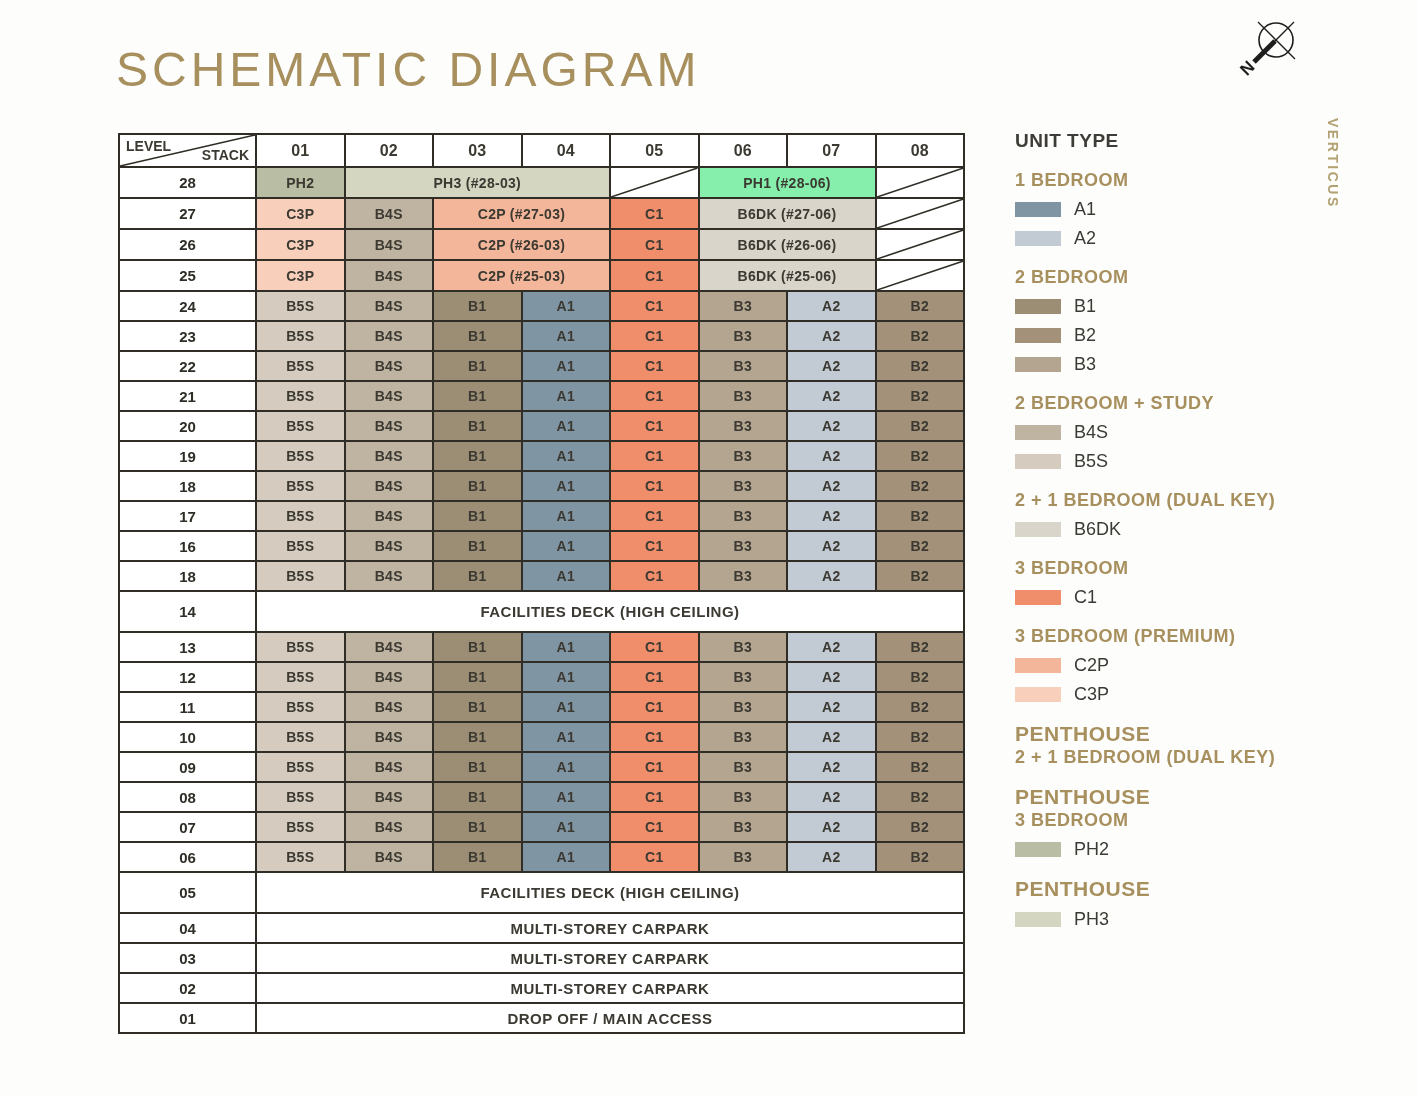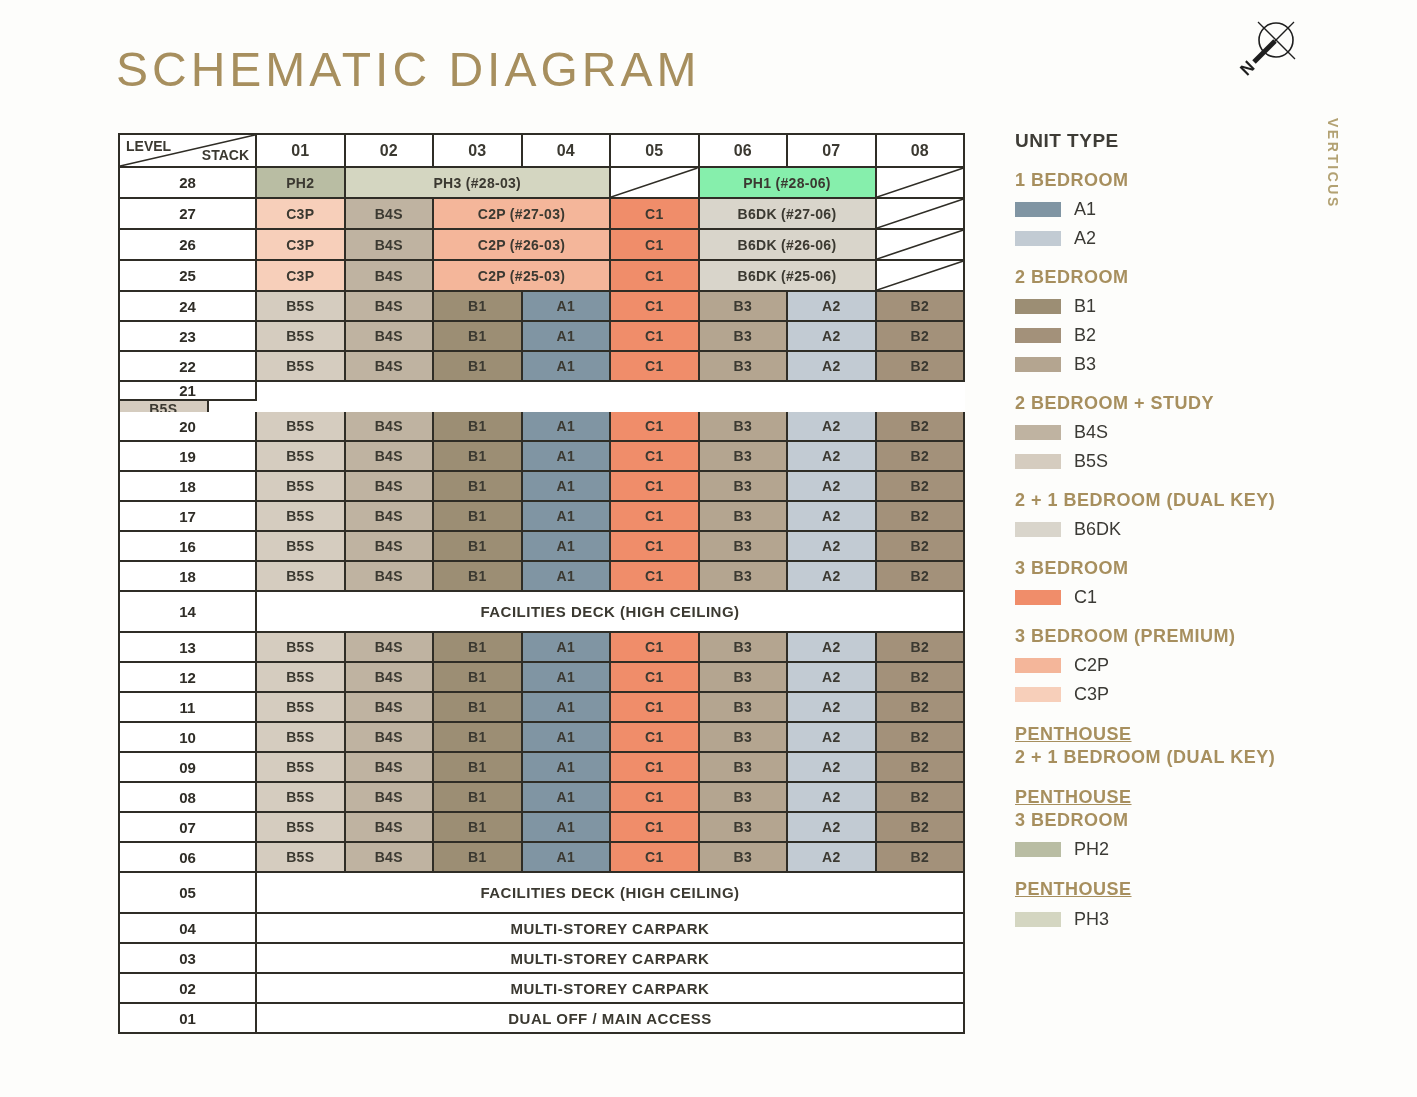--- a/index.html
+++ b/index.html
@@ -33,21 +33,21 @@
   .void-cell{background:#fff;}
   .void-cell svg,.corner-cell svg{position:absolute;left:0;top:0;width:100%;height:100%;display:block;}
   .corner-cell{width:137px;background:#fff;}
   .corner-level{position:absolute;top:3px;left:6px;font-size:14px;}
   .corner-stack{position:absolute;bottom:3px;right:6px;font-size:14px;}
   
   #legend{position:absolute;left:979px;top:130px;width:330px;margin-left:36px;}
   .lg-header{font-size:19px;font-weight:700;color:#3e3c36;letter-spacing:.5px;}
   .lg-sec{margin-top:17px;}
   .lg-title{font-size:18px;font-weight:700;color:#a78f5e;letter-spacing:.5px;line-height:22px;}
-  .lg-title.big{font-size:18px;line-height:24px;text-decoration:underline;}
+  .lg-title.big{font-size:21px;line-height:24px;}
   .lg-sub{font-size:18px;font-weight:700;color:#a78f5e;letter-spacing:.5px;line-height:22px;}
   .lg-item{display:flex;align-items:center;margin-top:8px;}
   .swatch{width:46px;height:15px;margin-right:13px;flex:0 0 auto;}
   .lg-code{font-size:18px;color:#3b3a35;font-weight:400;}
   
   #compass{position:absolute;left:1232px;top:0;}
   #watermark{
     position:absolute;left:1341px;top:118px;
     transform:rotate(90deg);transform-origin:0 0;
     font-size:14px;font-weight:700;letter-spacing:2.5px;
@@ -284,21 +284,21 @@
         <div class="t-cell unit-cell" style="background: rgb(180, 165, 144); width: 88.5px;">
           <div>B3</div>
         </div>
         <div class="t-cell unit-cell" style="background: rgb(194, 203, 211); width: 88.5px;">
           <div>A2</div>
         </div>
         <div class="t-cell unit-cell" style="background: rgb(163, 145, 122); width: 88.5px;">
           <div>B2</div>
         </div>
       </div>
-      <div class="t-row" style="height: 30px; flex-direction: column;">
+      <div class="t-row" style="height: 30px;">
         <div class="t-cell level-cell">
           <div>21</div>
         </div>
         <div class="t-cell unit-cell" style="background: rgb(213, 204, 191); width: 88.5px;">
           <div>B5S</div>
         </div>
         <div class="t-cell unit-cell" style="background: rgb(191, 179, 161); width: 88.5px;">
           <div>B4S</div>
         </div>
         <div class="t-cell unit-cell" style="background: rgb(156, 142, 116); width: 88.5px;">
@@ -764,21 +764,21 @@
         </div>
         <div class="t-cell info-cell" style="width: 708px;">
           <div>MULTI-STOREY CARPARK</div>
         </div>
       </div>
       <div class="t-row" style="height: 30px;">
         <div class="t-cell level-cell">
           <div>01</div>
         </div>
         <div class="t-cell info-cell" style="width: 708px;">
-          <div>DUAL OFF / MAIN ACCESS</div>
+          <div>DROP OFF / MAIN ACCESS</div>
         </div>
       </div>
     </div>
 
   <div id="legend">
     <div class="lg-header">UNIT TYPE</div>
     <div id="legend-sections">
         <div class="lg-sec">
           <div class="lg-title">1 BEDROOM</div>
           <div class="lg-item">

